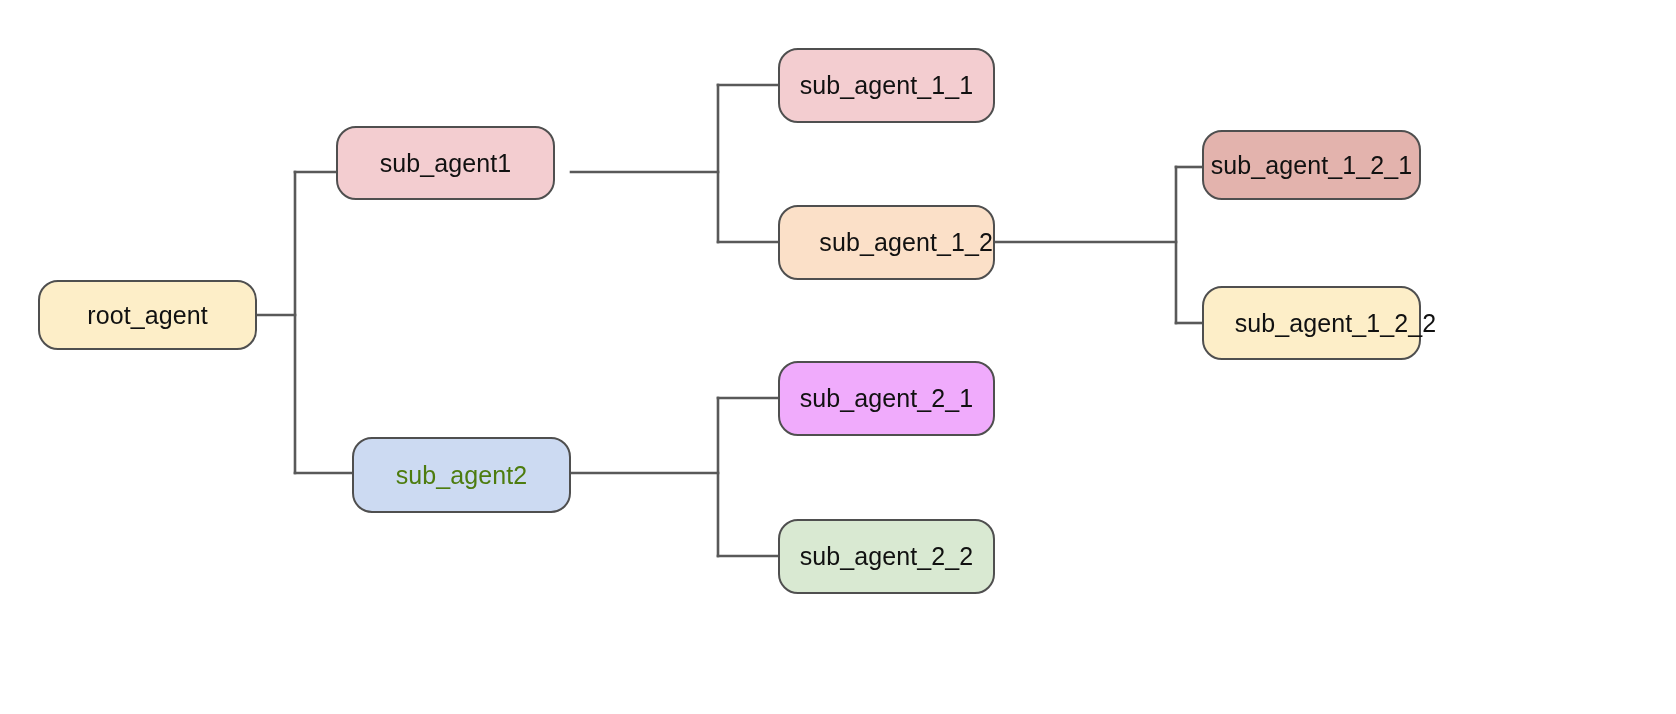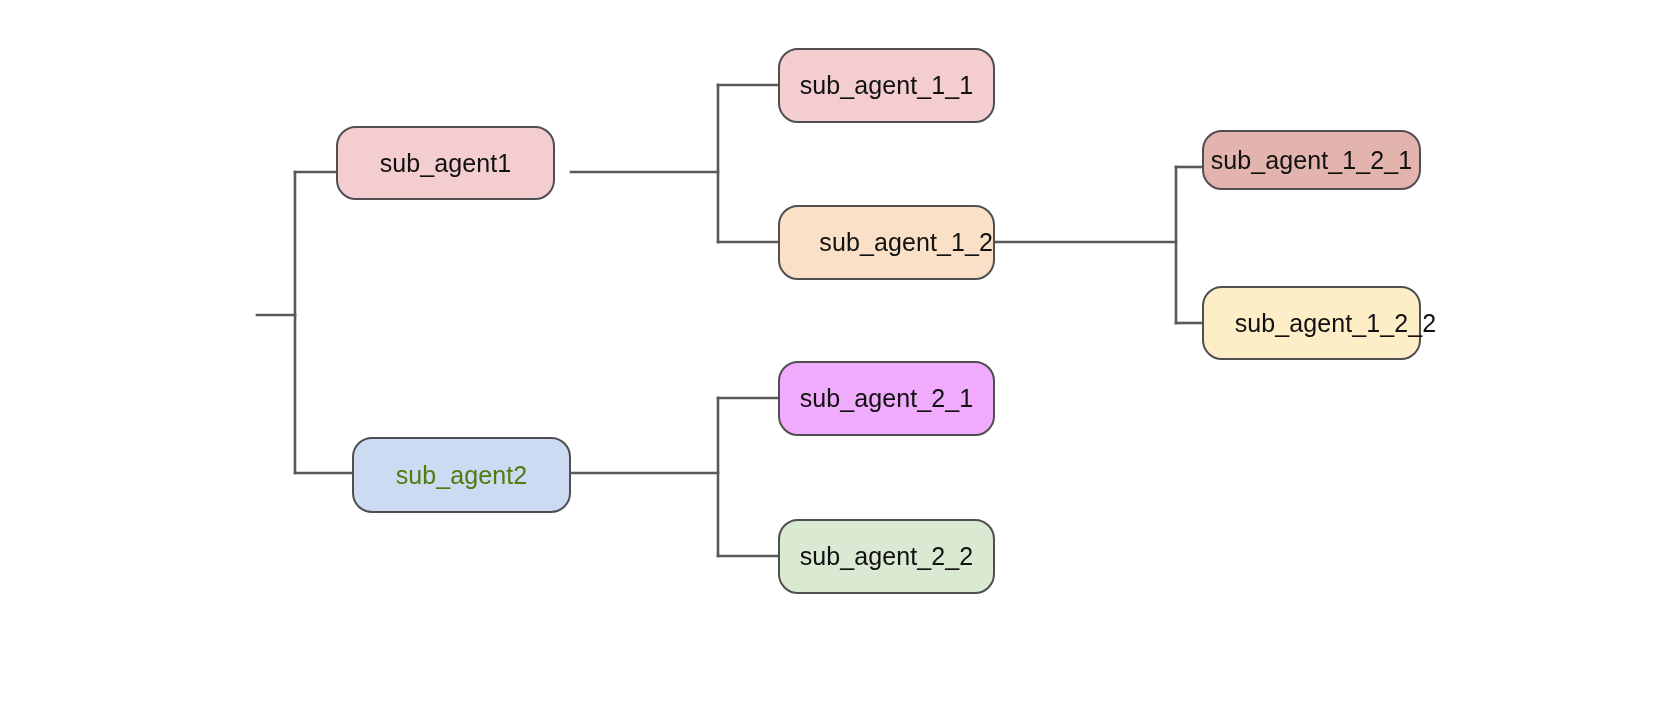--- a/index.html
+++ b/index.html
@@ -67,20 +67,23 @@
       <path d="M 718 398 L 778 398"></path>
       <path d="M 718 556 L 778 556"></path>
 
       <path d="M 995 242 L 1176 242"></path>
       <path d="M 1176 167 L 1176 323"></path>
       <path d="M 1176 167 L 1202 167"></path>
       <path d="M 1176 323 L 1202 323"></path>
     </g>
   </svg>
 
+  <div class="node" style="left: 38px; top: 280px; width: 219px; height: 70px; background: rgb(253, 238, 200); border-color: rgb(79, 79, 79); color: rgb(17, 17, 17);">
+    <span class="node-label">root_agent</span>
+  </div>
 
   <div class="node" style="left: 336px; top: 126px; width: 219px; height: 74px; background: rgb(243, 205, 208); border-color: rgb(79, 79, 79); color: rgb(17, 17, 17);">
     <span class="node-label">sub_agent1</span>
   </div>
 
   <div class="node" style="left: 352px; top: 437px; width: 219px; height: 76px; background: rgb(204, 218, 242); border-color: rgb(79, 79, 79); color: #4d7c0f;">
     <span class="node-label">sub_agent2</span>
   </div>
 
   <div class="node" style="left: 778px; top: 48px; width: 217px; height: 75px; background: rgb(243, 205, 208); border-color: rgb(79, 79, 79); color: rgb(17, 17, 17);">
@@ -92,21 +95,21 @@
   </div>
 
   <div class="node" style="left: 778px; top: 361px; width: 217px; height: 75px; background: #f0abfc; border-color: rgb(79, 79, 79); color: rgb(17, 17, 17);">
     <span class="node-label">sub_agent_2_1</span>
   </div>
 
   <div class="node" style="left: 778px; top: 519px; width: 217px; height: 75px; background: rgb(217, 233, 210); border-color: rgb(79, 79, 79); color: rgb(17, 17, 17);">
     <span class="node-label">sub_agent_2_2</span>
   </div>
 
-  <div class="node" style="left: 1202px; top: 130px; width: 219px; height: 60px; background: rgb(227, 179, 173); border-color: rgb(79, 79, 79); color: rgb(17, 17, 17);">
+  <div class="node" style="left: 1202px; top: 130px; width: 219px; height: 70px; background: rgb(227, 179, 173); border-color: rgb(79, 79, 79); color: rgb(17, 17, 17);">
     <span class="node-label">sub_agent_1_2_1</span>
   </div>
 
   <div class="node" style="left: 1202px; top: 286px; width: 219px; height: 74px; background: rgb(253, 238, 200); border-color: rgb(79, 79, 79); color: rgb(17, 17, 17); padding-left: 48px;">
     <span class="node-label">sub_agent_1_2_2</span>
   </div>
 
 </div>
 
 </body></html>

